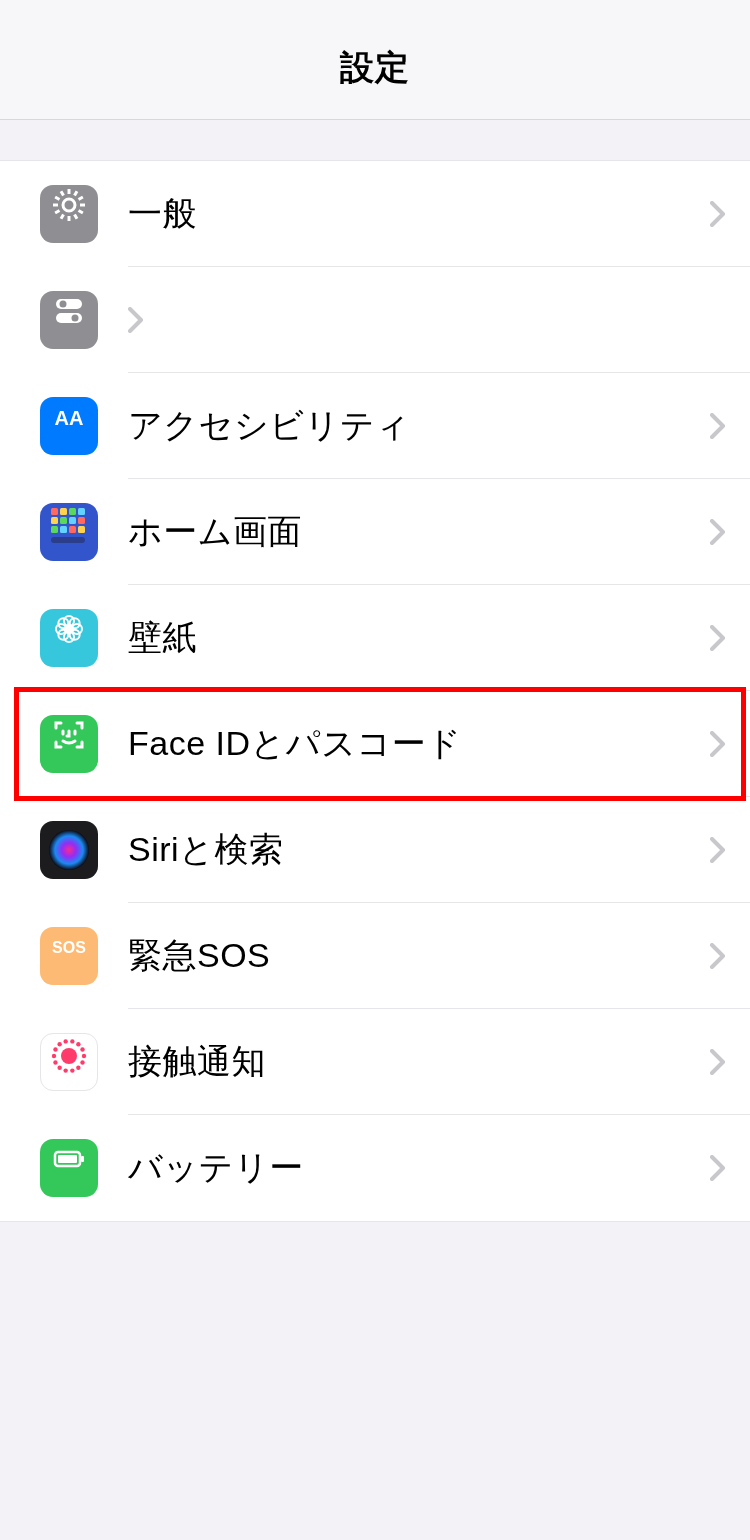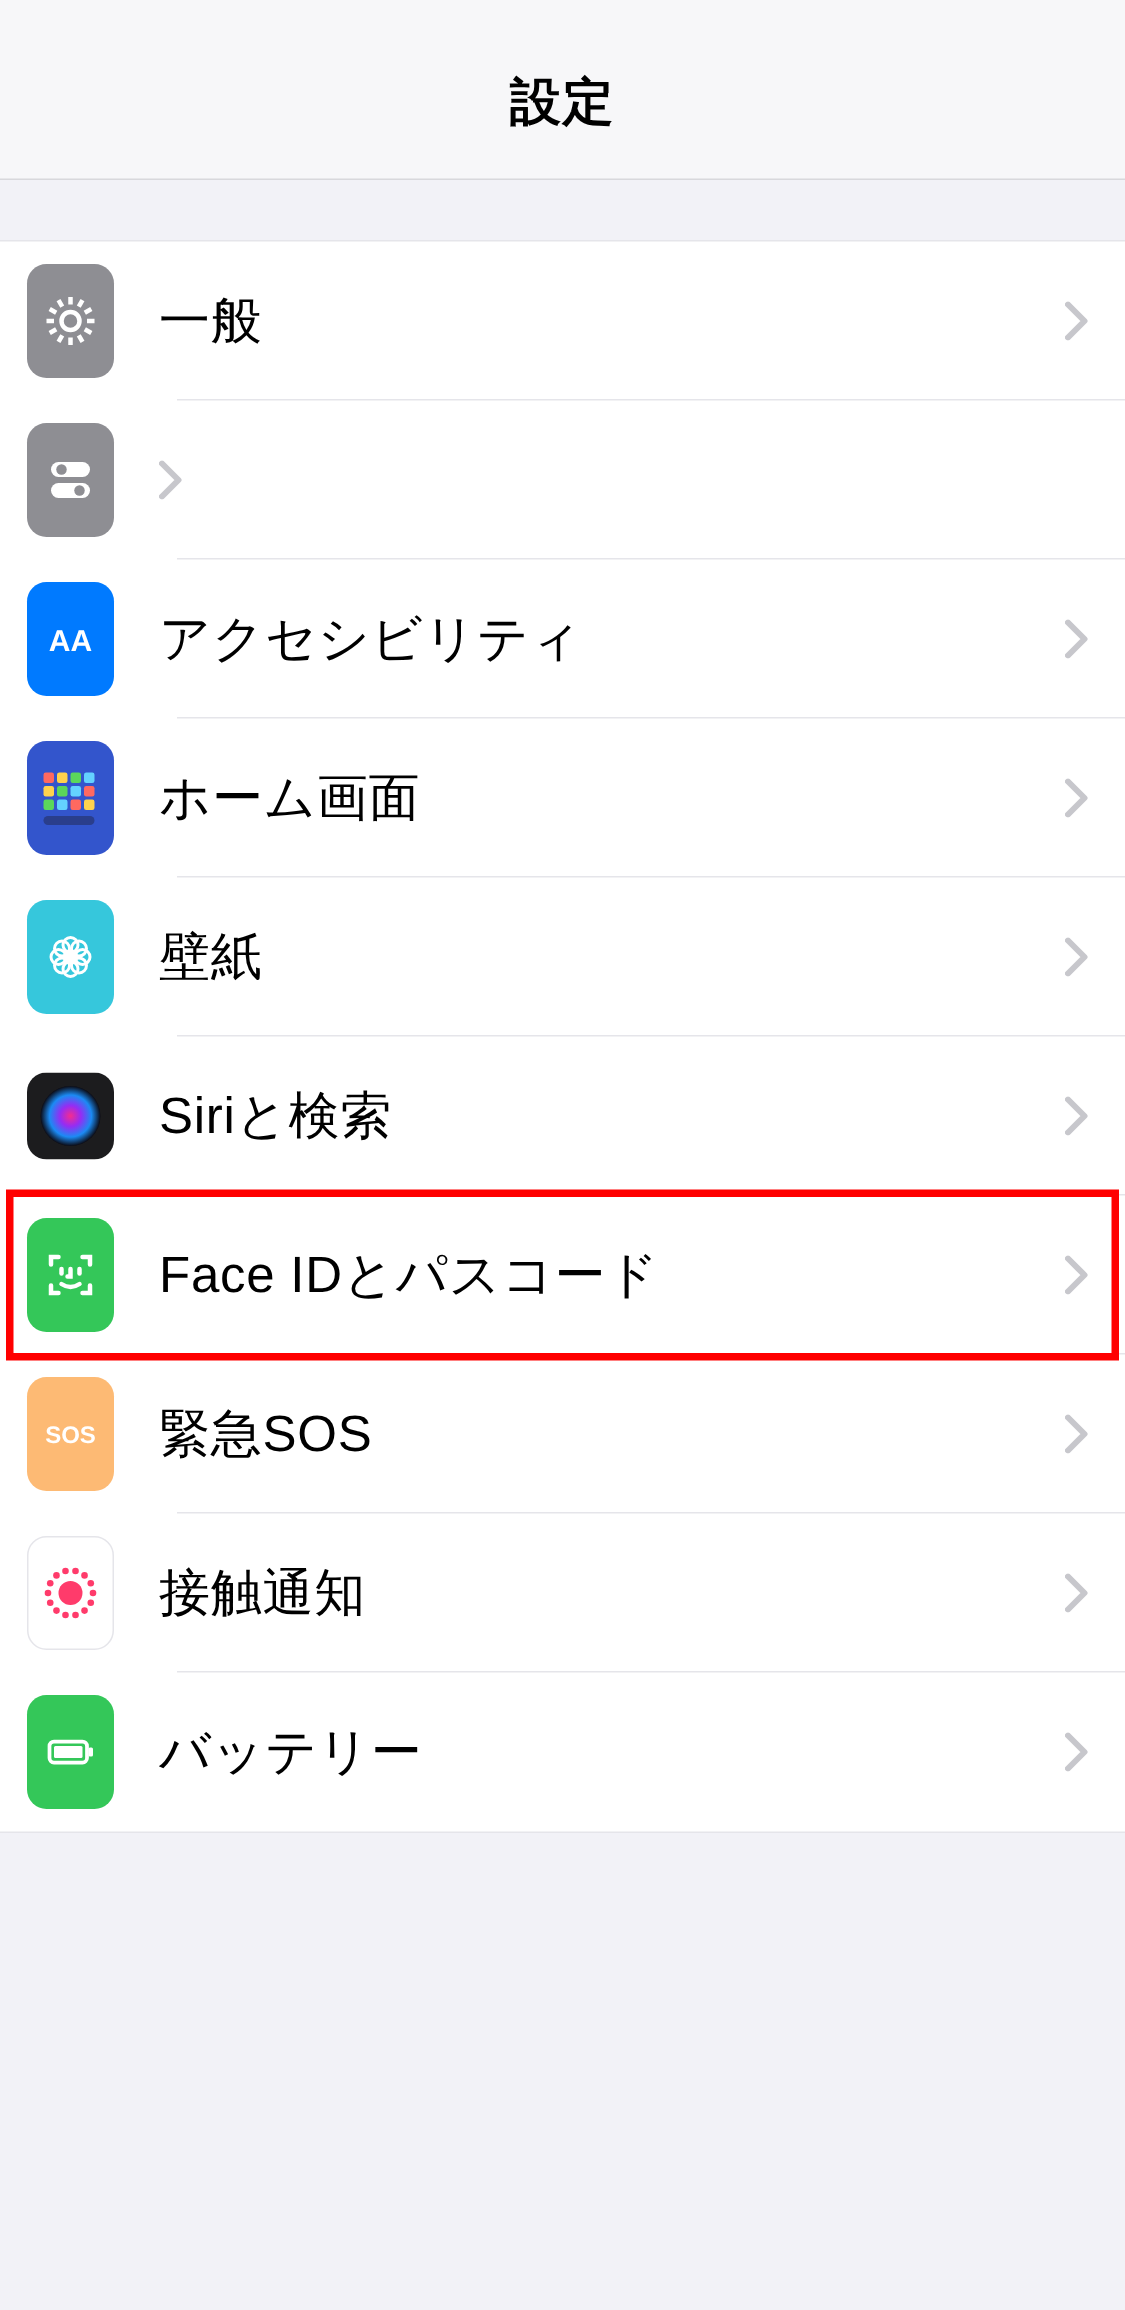--- a/index.html
+++ b/index.html
@@ -23,31 +23,31 @@
   .spacer { height: 40px; background: #f2f2f7; }
   .list {
     background: #fff;
     border-top: 1px solid #e5e5ea;
     border-bottom: 1px solid #e5e5ea;
   }
   .row {
     display: flex;
     align-items: center;
     height: 106px;
-    padding-left: 18px;
+    padding-left: 30px;
     padding-right: 24px;
     position: relative;
     cursor: pointer;
+    margin-left: 10px;
   }
   .row .icon-wrap {
     width: 58px;
-    height: 76px;
+    height: 58px;
     border-radius: 13px;
     display: flex;
-    align-items: center;
     justify-content: center;
     flex-shrink: 0;
     margin-right: 30px;
   }
   .row .label {
     font-size: 34px;
     color: #000;
     flex-grow: 1;
     letter-spacing: 0.5px;
   }
@@ -177,20 +177,43 @@
           </g>
         </svg>
       </div>
       <div class="label">壁紙</div>
       <span class="chevron">
         <svg width="16" height="26" viewBox="0 0 16 26">
           <path d="M2 2 L13 13 L2 24" stroke="#c7c7cc" stroke-width="4" fill="none" stroke-linecap="round" stroke-linejoin="round"></path>
         </svg>
       </span>
     </div>
+    <div class="row" style="position: relative;">
+      <div class="icon-wrap" style="background: rgb(52, 199, 89);">
+        <svg width="40" height="40" viewBox="0 0 40 40">
+          <g stroke="#fff" stroke-width="3" fill="none" stroke-linecap="round">
+            <path d="M7 13 L7 8 L12 8"></path>
+            <path d="M28 8 L33 8 L33 13"></path>
+            <path d="M33 27 L33 32 L28 32"></path>
+            <path d="M12 32 L7 32 L7 27"></path>
+            <line x1="14" y1="16" x2="14" y2="19"></line>
+            <line x1="26" y1="16" x2="26" y2="19"></line>
+            <path d="M20 16 L20 21 L18 21"></path>
+            <path d="M14 26 Q20 30 26 26"></path>
+          </g>
+        </svg>
+      </div>
+      <div class="label">Face IDとパスコード</div>
+      <span class="chevron">
+        <svg width="16" height="26" viewBox="0 0 16 26">
+          <path d="M2 2 L13 13 L2 24" stroke="#c7c7cc" stroke-width="4" fill="none" stroke-linecap="round" stroke-linejoin="round"></path>
+        </svg>
+      </span>
+      <div class="highlight-box" style="inset: -4px 4px;"></div>
+    </div>
     <div class="row">
       <div class="icon-wrap" style="background: transparent;">
         <svg width="58" height="58" viewBox="0 0 58 58">
           <defs>
             <radialGradient id="sg" cx="50%" cy="50%">
               <stop offset="0%" stop-color="#ff2d95"></stop>
               <stop offset="35%" stop-color="#9b2dff"></stop>
               <stop offset="70%" stop-color="#1b90ff"></stop>
               <stop offset="100%" stop-color="#0a0a14"></stop>
             </radialGradient>
@@ -198,43 +221,20 @@
           <rect width="58" height="58" rx="13" fill="#1c1c1e"></rect>
           <circle cx="29" cy="29" r="20" fill="url(#sg)" opacity="0.95"></circle>
         </svg>
       </div>
       <div class="label">Siriと検索</div>
       <span class="chevron">
         <svg width="16" height="26" viewBox="0 0 16 26">
           <path d="M2 2 L13 13 L2 24" stroke="#c7c7cc" stroke-width="4" fill="none" stroke-linecap="round" stroke-linejoin="round"></path>
         </svg>
       </span>
-    </div>
-    <div class="row" style="position: relative;">
-      <div class="icon-wrap" style="background: rgb(52, 199, 89);">
-        <svg width="40" height="40" viewBox="0 0 40 40">
-          <g stroke="#fff" stroke-width="3" fill="none" stroke-linecap="round">
-            <path d="M7 13 L7 8 L12 8"></path>
-            <path d="M28 8 L33 8 L33 13"></path>
-            <path d="M33 27 L33 32 L28 32"></path>
-            <path d="M12 32 L7 32 L7 27"></path>
-            <line x1="14" y1="16" x2="14" y2="19"></line>
-            <line x1="26" y1="16" x2="26" y2="19"></line>
-            <path d="M20 16 L20 21 L18 21"></path>
-            <path d="M14 26 Q20 30 26 26"></path>
-          </g>
-        </svg>
-      </div>
-      <div class="label">Face IDとパスコード</div>
-      <span class="chevron">
-        <svg width="16" height="26" viewBox="0 0 16 26">
-          <path d="M2 2 L13 13 L2 24" stroke="#c7c7cc" stroke-width="4" fill="none" stroke-linecap="round" stroke-linejoin="round"></path>
-        </svg>
-      </span>
-      <div class="highlight-box" style="inset: -4px 4px;"></div>
     </div>
     <div class="row">
       <div class="icon-wrap" style="background: #fdba74;">
         <svg width="40" height="40" viewBox="0 0 40 40">
           <text x="20" y="26" text-anchor="middle" font-family="Arial" font-weight="bold" font-size="16" fill="#fff">SOS</text>
         </svg>
       </div>
       <div class="label">緊急SOS</div>
       <span class="chevron">
         <svg width="16" height="26" viewBox="0 0 16 26">

